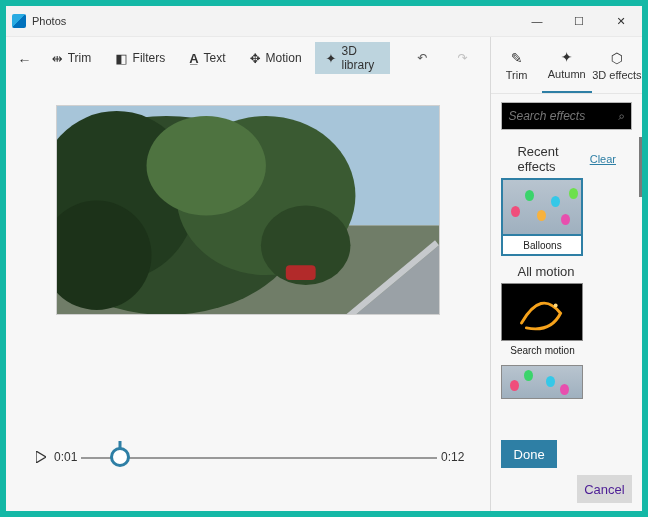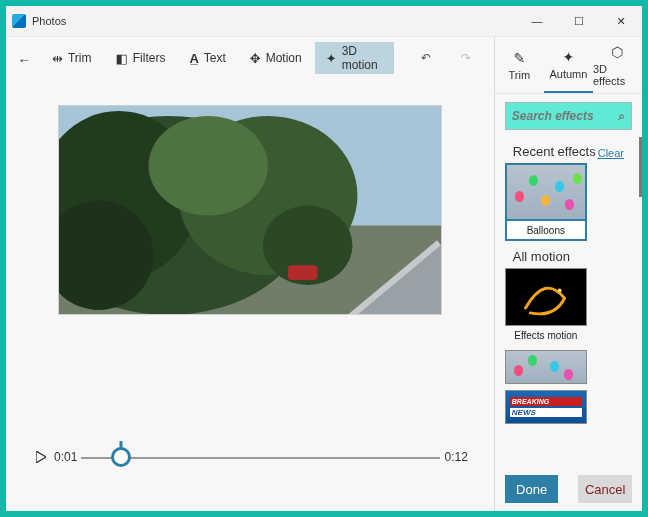--- a/index.html
+++ b/index.html
@@ -27,40 +27,40 @@
   .play{width:18px;height:18px;display:flex;align-items:center;justify-content:center;}
   .track{flex:1;position:relative;height:30px;}
   .track-line{position:absolute;left:0;right:0;top:50%;height:2px;background:#999;}
   .thumb{position:absolute;top:50%;width:14px;height:14px;border:3px solid #2e7fa5;background:#fff;border-radius:50%;transform:translate(-50%,-50%);}
   .thumb-stick{position:absolute;top:-9px;left:50%;width:3px;height:9px;background:#2e7fa5;transform:translateX(-50%);}
   .panel{width:202px;background:#f7f7f7;display:flex;flex-direction:column;}
   .ptabs{display:flex;height:56px;border-bottom:1px solid #e5e5e5;}
   .ptab{flex:1;display:flex;flex-direction:column;align-items:center;justify-content:center;gap:2px;font-size:11px;color:#333;}
   .ptab .pic{height:18px;display:flex;align-items:center;justify-content:center;font-size:14px;}
   .ptab.active{border-bottom:2px solid #2e7fa5;}
-  .search{margin:8px 10px;height:26px;border:1px solid #b5b5b5;display:flex;align-items:center;padding:0 6px;background:#5eead4;color:#777;font-style:italic;justify-content:space-between;font-weight:bold;}
+  .search{margin:8px 10px;height:26px;border:1px solid #b5b5b5;display:flex;align-items:center;padding:0 6px;background:#000000;color:#777;font-style:italic;justify-content:space-between;}
   .section{padding:2px 10px;}
-  .section-h{display:flex;justify-content:space-between;align-items:flex-end;font-size:13px;color:#333;margin:4px 8px;}
+  .section-h{display:flex;justify-content:space-between;align-items:center;font-size:13px;color:#333;margin:4px 16px;}
   .link{color:#2e7fa5;font-size:11px;text-decoration:underline;}
   .grid{display:flex;flex-wrap:wrap;gap:6px;}
   .card{width:82px;display:flex;flex-direction:column;}
   .thumbimg{width:82px;height:58px;box-sizing:border-box;border:1px solid #8a8a8a;position:relative;overflow:hidden;}
   .card.sel .thumbimg{border:2px solid #2e7fa5;}
   .card-label{height:18px;display:flex;align-items:center;justify-content:center;font-size:10px;}
   .card.sel .card-label{background:#fff;border:2px solid #2e7fa5;border-top:none;}
   .balloons-bg{background:linear-gradient(#b8c4cf,#9fb0bf);}
   .balloon{position:absolute;width:9px;height:11px;border-radius:50%;}
   .atomic-bg{background:#000;}
   .autumn-bg{background:#cbb399;}
   .leaf{position:absolute;width:14px;height:14px;background:#d97b1a;border-radius:0 60% 0 60%;transform:rotate(45deg);}
   .breaking-bg{background:linear-gradient(#1a6ab5,#0d4f95);}
   .footer{margin-top:auto;display:flex;gap:20px;padding:8px 10px;}
   .fbtn{flex:1;height:28px;display:flex;align-items:center;justify-content:center;font-size:13px;}
   .done{background:#2e7fa5;color:#fff;}
-  .cancel{background:#d9d9d9;color:#7f1d1d;}
+  .cancel{background:#d9d9d9;color:#4c1d95;margin-top:35px;}
   .scroll-edge{position:absolute;right:0;top:100px;width:3px;height:60px;background:#7a7a7a;}
 </style>
 </head>
 <body>
 
 <div class="window">
 
   <div class="titlebar">
     <div class="titlebar-left">
       <div class="app-icon"></div>
@@ -88,21 +88,21 @@
         <div class="tbtn">
             <span class="ic" style="font-weight:bold;">A̲</span>
             <span>Text</span>
           </div>
         <div class="tbtn">
             <span class="ic">✥</span>
             <span>Motion</span>
           </div>
         <div class="tbtn selected">
             <span class="ic">✦</span>
-            <span>3D motion</span>
+            <span>3D library</span>
           </div>
         <div class="undo-redo">
           <div class="tbtn">↶</div>
           <div class="tbtn disabled">↷</div>
         </div>
       </div>
 
       <div class="preview">
         <div class="video">
           <svg viewBox="0 0 384 210" preserveAspectRatio="none">
@@ -184,36 +184,30 @@
           <span>All motion</span>
         </div>
         <div class="grid">
           <div class="card">
             <div class="thumbimg atomic-bg">
               <svg viewBox="0 0 82 58">
                   <path d="M20 40 Q40 5 60 30 Q50 50 25 45" fill="none" stroke="#f6a21b" stroke-width="3" stroke-linecap="round"></path>
                   <circle cx="55" cy="22" r="2" fill="#ffd87a"></circle>
                 </svg>
             </div>
-            <div class="card-label">Effects motion</div>
+            <div class="card-label">Search motion</div>
           </div>
           <div class="card">
             <div class="thumbimg balloons-bg" style="height:34px;">
               <div class="balloon" style="background:#f04e7b;left:8px;top:14px;"></div>
               <div class="balloon" style="background:#3bd46b;left:22px;top:4px;"></div>
               <div class="balloon" style="background:#35c8e8;left:44px;top:10px;"></div>
               <div class="balloon" style="background:#e84fae;left:58px;top:18px;"></div>
             </div>
           </div>
-          <div class="card">
-            <div class="thumbimg breaking-bg" style="height:34px;">
-              <div style="position:absolute;left:4px;top:6px;right:4px;background:#c71f1f;color:#fff;font-size:7px;font-weight:bold;font-style:italic;padding:1px 2px;">BREAKING</div>
-              <div style="position:absolute;left:4px;top:17px;right:4px;background:#fff;color:#1a4f95;font-size:8px;font-weight:bold;font-style:italic;padding:0 2px;">NEWS</div>
-            </div>
-          </div>
         </div>
       </div>
 
       <div class="scroll-edge"></div>
 
       <div class="footer">
         <div class="fbtn done">Done</div>
         <div class="fbtn cancel">Cancel</div>
       </div>
     </div>

